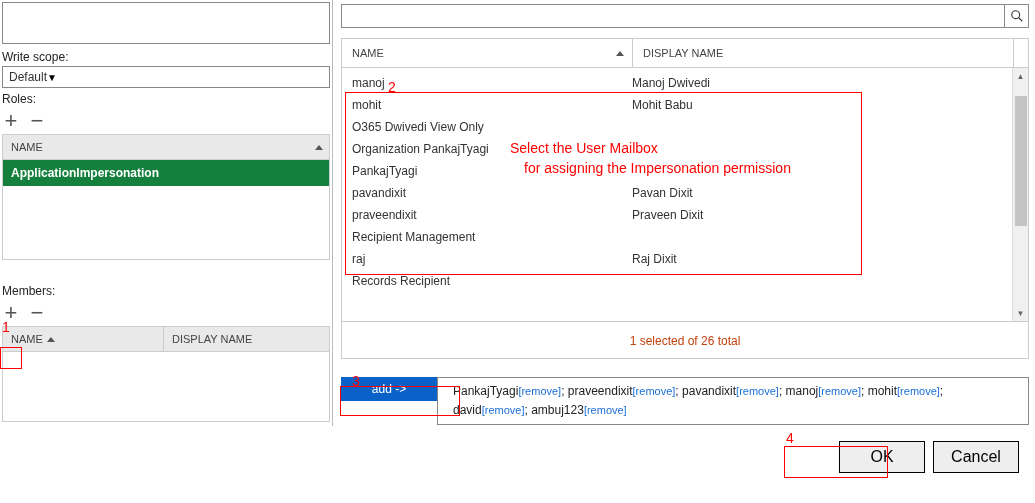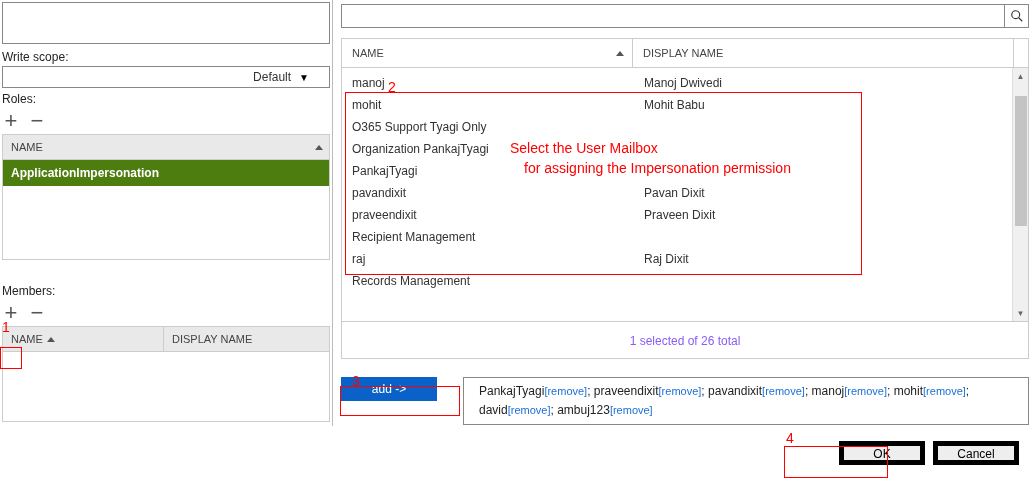--- a/index.html
+++ b/index.html
@@ -41,24 +41,23 @@
   .lbl {
     font-size: 12px;
     color: #222;
     margin: 4px 0 2px 0;
   }
   .select-wrap {
     border: 1px solid #888;
     height: 22px;
     display: flex;
     align-items: center;
-    padding: 0 20px 0 6px;
-    justify-content: flex-end;
+    padding: 0 4px 0 6px;
+    justify-content: flex-start;
     background: #fff;
-    gap: 8px;
   }
   .select-caret {
     font-size: 10px;
     color: #000;
   }
   .iconrow {
     display: flex;
     gap: 8px;
     margin: 6px 0 4px 0;
     font-size: 20px;
@@ -102,21 +101,21 @@
     border-right: 4px solid transparent;
     border-bottom: 5px solid #555;
   }
   .roles-list {
     border: 1px solid #ccc;
     border-top: none;
     height: 100px;
     overflow: hidden;
   }
   .role-row {
-    background: #4d7c0f;
+    background: #15803d;
     color: #fff;
     padding: 6px 8px;
     font-size: 12px;
     font-weight: bold;
   }
   .members-table-head {
     display: flex;
   }
   .members-table-head .col1 { width: 160px; }
   .members-table-head .col2 { flex: 1; }
@@ -171,21 +170,21 @@
     padding: 4px 0 0 0;
     overflow: hidden;
   }
   .r-row {
     display: flex;
     font-size: 12px;
     color: #333;
     padding: 4px 0 4px 10px;
   }
   .r-row .rc1 { width: 280px; }
-  .r-row .rc2 { flex: 1; margin-left: 12px; }
+  .r-row .rc2 { flex: 1; }
   .scrollbar {
     width: 16px;
     background: #f0f0f0;
     position: relative;
     border-left: 1px solid #ddd;
   }
   .scroll-arrow {
     position: absolute;
     left: 0; width: 100%; height: 16px;
     display: flex; align-items:center; justify-content:center;
@@ -200,29 +199,29 @@
     border-radius: 0;
   }
   .seltext {
     position: absolute;
     color: red;
     font-size: 14px;
   }
   .status-row {
     text-align: center;
     font-size: 12px;
-    color: #8b5cf6;
+    color: #c2410c;
     padding: 12px 0 10px 0;
     border: 1px solid #ccc;
     border-top: none;
     margin: 0 2px;
   }
   .add-row {
     display: flex;
-    gap: 26px;
+    gap: 0;
     margin: 18px 2px 0 2px;
     align-items: flex-start;
   }
   .add-btn {
     background: #0a62c9;
     color: #fff;
     border: none;
     height: 24px;
     width: 96px;
     font-size: 12px;
@@ -243,24 +242,24 @@
     font-size: 11px;
   }
   .footer-btns {
     display: flex;
     gap: 8px;
     justify-content: flex-end;
     margin: 16px 12px 0 0;
   }
   .footer-btns button {
     width: 86px;
-    height: 24px;
+    height: 32px;
     background: #eee;
-    border: 5px solid #000000;
-    font-size: 12px;
+    border: 1px solid #000000;
+    font-size: 16px;
     cursor: pointer;
   }
   .annot {
     position: absolute;
     color: red;
     font-size: 14px;
   }
   .annot-box {
     position: absolute;
     border: 1px solid red;
@@ -346,21 +345,21 @@
     <div class="r-list" id="r-list">
         <div class="r-row">
           <div class="rc1">manoj</div>
           <div class="rc2">Manoj Dwivedi</div>
         </div>
         <div class="r-row">
           <div class="rc1">mohit</div>
           <div class="rc2">Mohit Babu</div>
         </div>
         <div class="r-row">
-          <div class="rc1">O365 Support Tyagi Only</div>
+          <div class="rc1">O365 Dwivedi View Only</div>
           <div class="rc2"></div>
         </div>
         <div class="r-row">
           <div class="rc1">Organization PankajTyagi</div>
           <div class="rc2"></div>
         </div>
         <div class="r-row">
           <div class="rc1">PankajTyagi</div>
         </div>
         <div class="r-row">
@@ -373,21 +372,21 @@
         </div>
         <div class="r-row">
           <div class="rc1">Recipient Management</div>
           <div class="rc2"></div>
         </div>
         <div class="r-row">
           <div class="rc1">raj</div>
           <div class="rc2">Raj Dixit</div>
         </div>
         <div class="r-row">
-          <div class="rc1">Records Management</div>
+          <div class="rc1">Records Recipient</div>
           <div class="rc2"></div>
         </div>
       </div>
     <div class="scrollbar">
       <div class="scroll-arrow top">▲</div>
       <div class="scroll-thumb" style="top:28px;height:130px"></div>
       <div class="scroll-arrow bottom">▼</div>
     </div>
 
   </div>

